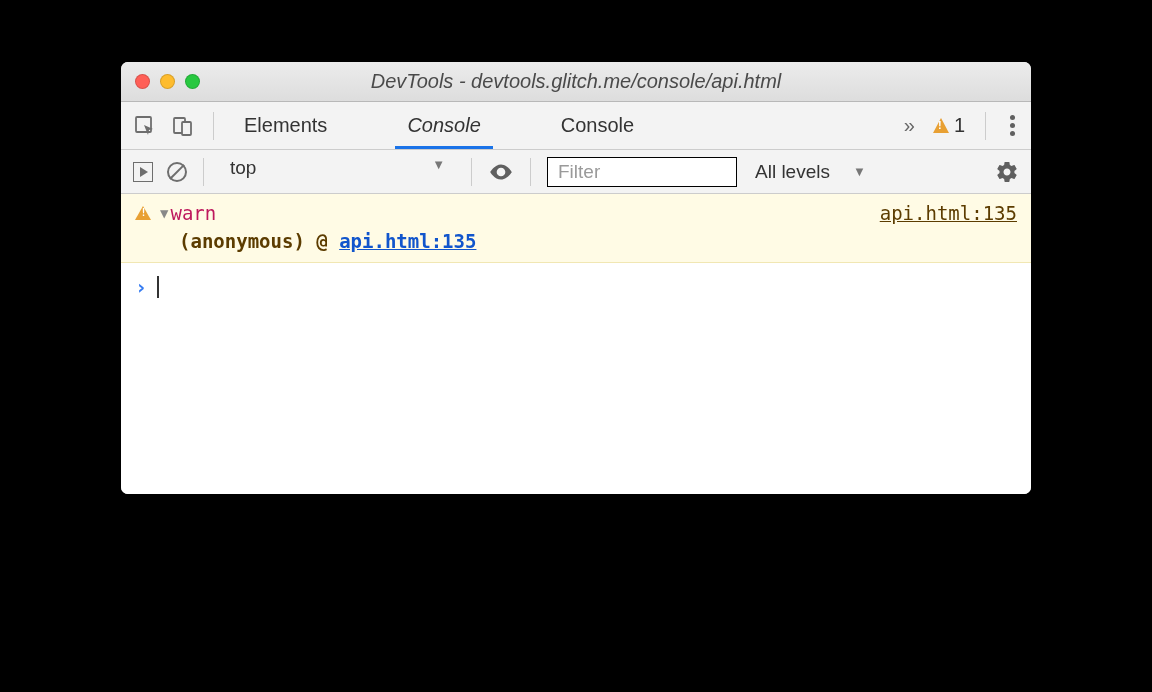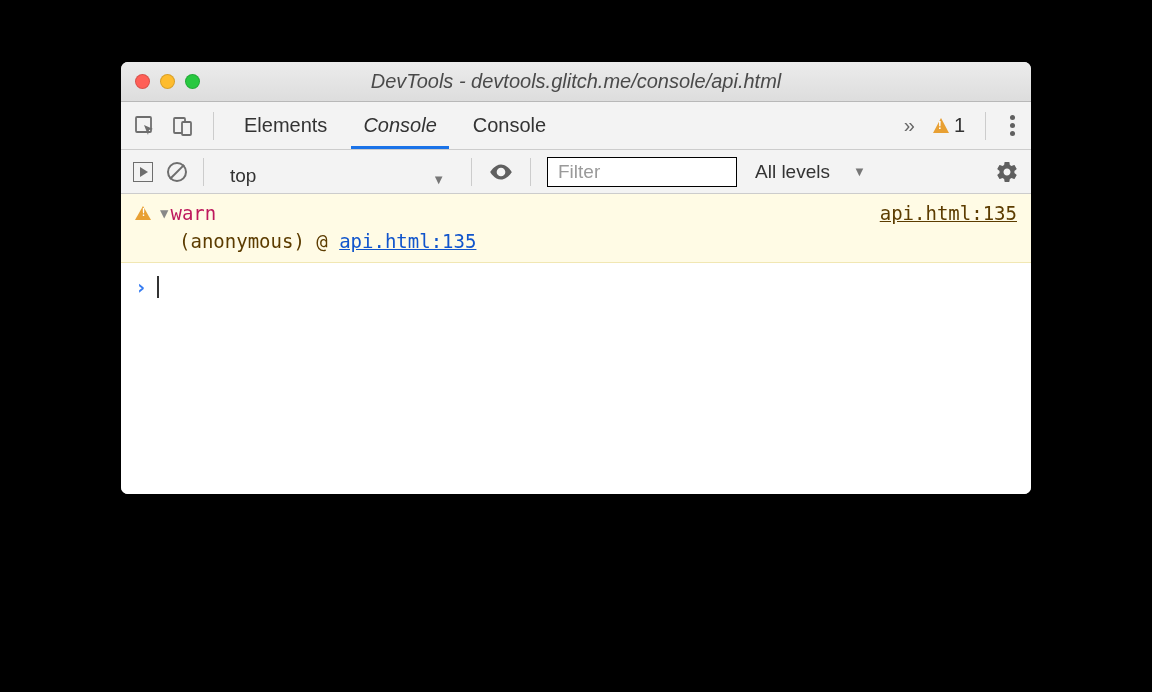--- a/index.html
+++ b/index.html
@@ -85,20 +85,21 @@
       height: 28px;
       background: #ccc;
       margin: 0 2px;
     }
 
     .tabs {
       display: flex;
       align-items: stretch;
       height: 100%;
       margin-left: 10px;
+      gap: 44px;
     }
 
     .tab {
       display: flex;
       align-items: center;
       padding: 0 18px;
       font-size: 20px;
       color: #333;
       cursor: pointer;
       position: relative;
@@ -219,21 +220,21 @@
       width: 2.2px;
       height: 20px;
       background: #6e6e6e;
       left: 7px;
       top: -2px;
       transform: rotate(45deg);
     }
 
     .context-select {
       display: flex;
-      align-items: flex-end;
+      align-items: flex-start;
       height: 30px;
       padding: 0 10px;
       font-size: 19px;
       color: #333;
       width: 235px;
       justify-content: space-between;
       cursor: pointer;
     }
     .context-select .chev {
       color: #777;
@@ -326,20 +327,21 @@
       margin-left: auto;
       text-decoration: underline;
       color: #5c3c00;
       cursor: pointer;
     }
 
     .log-row2 {
       padding-left: 44px;
       padding-top: 6px;
       color: #5c3c00;
+      font-weight: bold;
     }
 
     .log-link {
       color: #1155cc;
       text-decoration: underline;
       cursor: pointer;
     }
 
     .prompt-row {
       display: flex;

